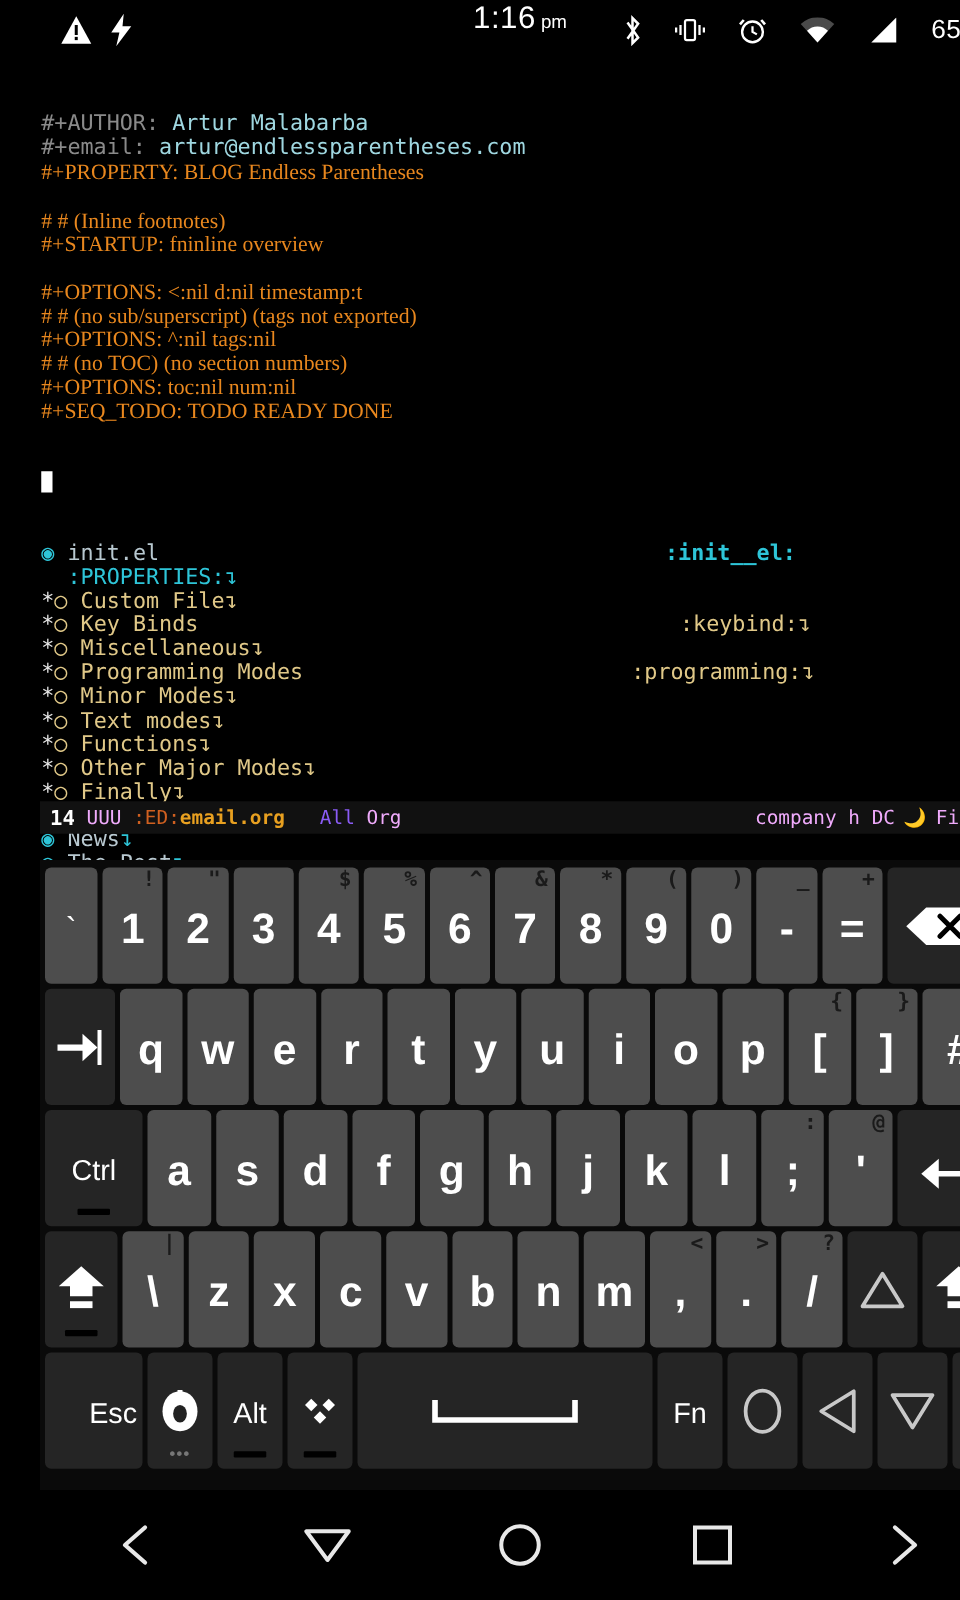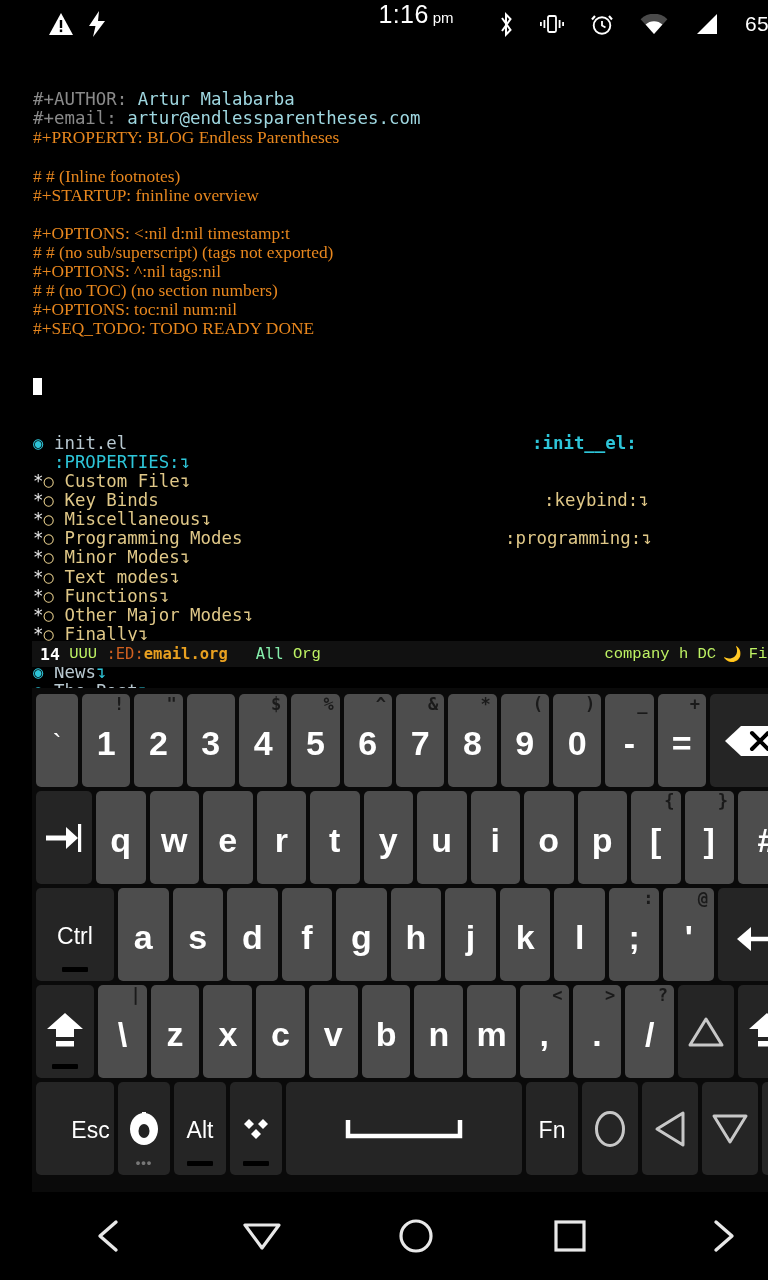--- a/index.html
+++ b/index.html
@@ -60,24 +60,24 @@
 
   
   .modeline {
     position:absolute; top:641px; left:0; width:768px; height:26px;
     background:#111; display:flex; align-items:center;
     font-family:"DejaVu Sans Mono","Liberation Mono",monospace; font-size:15.5px;
   }
   .ml-left { display:flex; align-items:center; gap:0; padding-left:8px; }
   .ml-right { position:absolute; right:14px; display:flex; align-items:center; gap:7px; }
   .ml-num { color:#fff; font-weight:bold; font-size:16.5px; }
-  .ml-dim { color:#bef264;font-family:Liberation Mono, monospace; }
+  .ml-dim { color:#f0abfc; }
   .ml-ed  { color:#d06020; }
   .ml-file{ color:#e8a020; font-weight:bold; }
-  .ml-all { color:#86efac; }
+  .ml-all { color:#8b5cf6; }
   .ml-moon{ font-size:15px; }
 
   
   .keyboard {
     position:absolute; top:688px; left:0; width:768px; height:504px;
     background:#0a0a0a; padding:4px 2px 0 2px;
     font-family:"Liberation Sans",sans-serif;
   }
   .krow { display:flex; align-items:stretch; height:97px; padding:2px 2px; gap:4px; }
   .key {

